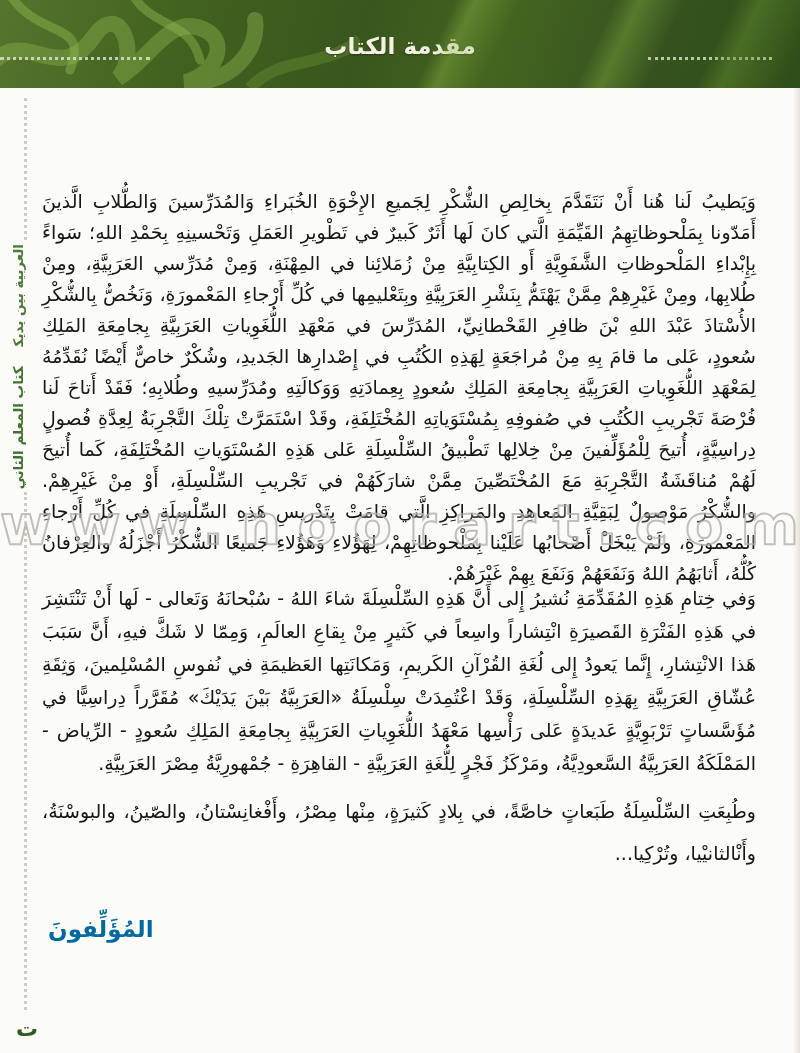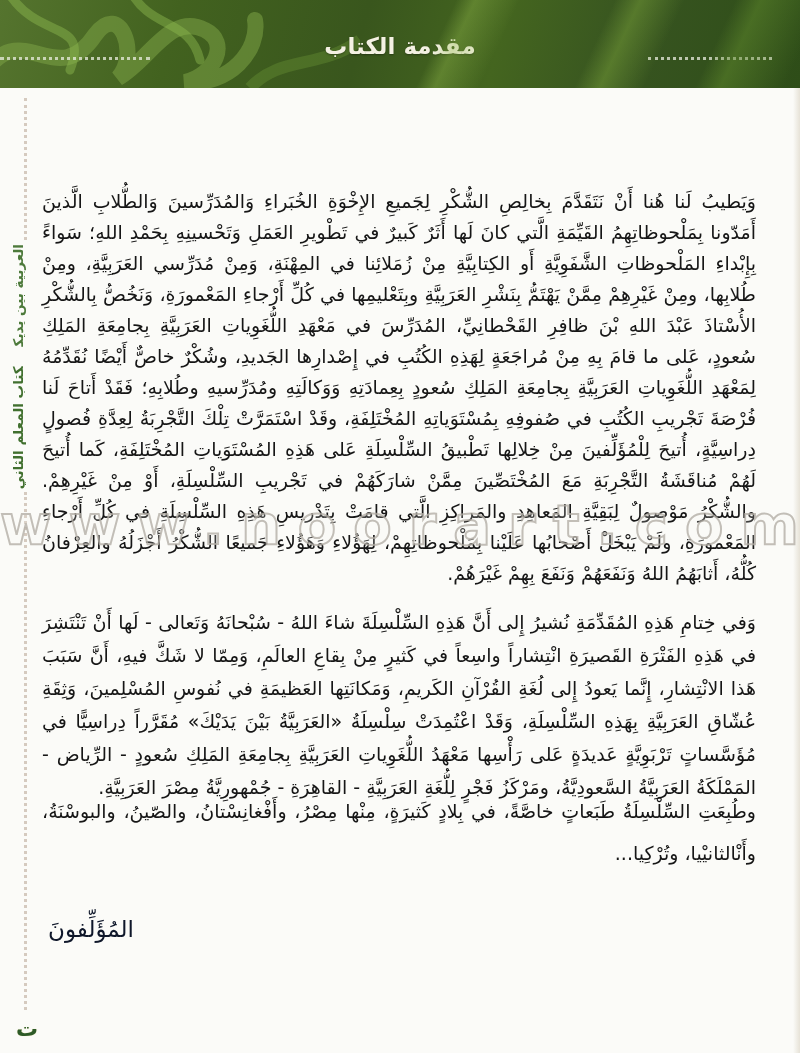--- a/index.html
+++ b/index.html
@@ -50,25 +50,25 @@
     font-size:13.5px;font-weight:bold;color:#4d7a3b;
   }
   .spine-book{margin-inline-start:20px;color:#41702f;}
   
   .para{
     position:absolute;right:44px;width:714px;
     direction:rtl;text-align:justify;text-justify:inter-word;
     color:#161616;font-size:19px;
   }
   .para.p1{top:186px;line-height:31px;}
-  .para.p2{top:606px;line-height:33px;}
+  .para.p2{top:582px;line-height:33px;}
   .para.p3{top:790px;line-height:42px;}
   .authors{
     position:absolute;left:48px;top:916px;
-    direction:rtl;color:#0f172a;font-size:23px;font-weight:normal;
+    direction:rtl;color:#0369a1;font-size:23px;font-weight:bold;
   }
   
   .watermark{
     position:absolute;top:492px;left:0;width:800px;
     text-align:left;white-space:nowrap;pointer-events:none;z-index:5;
     font-size:56px;font-weight:bold;letter-spacing:17px;
     color:rgba(252,250,246,.22);
     -webkit-text-stroke:2px #b5b0a8;
     opacity:.8;
   }

